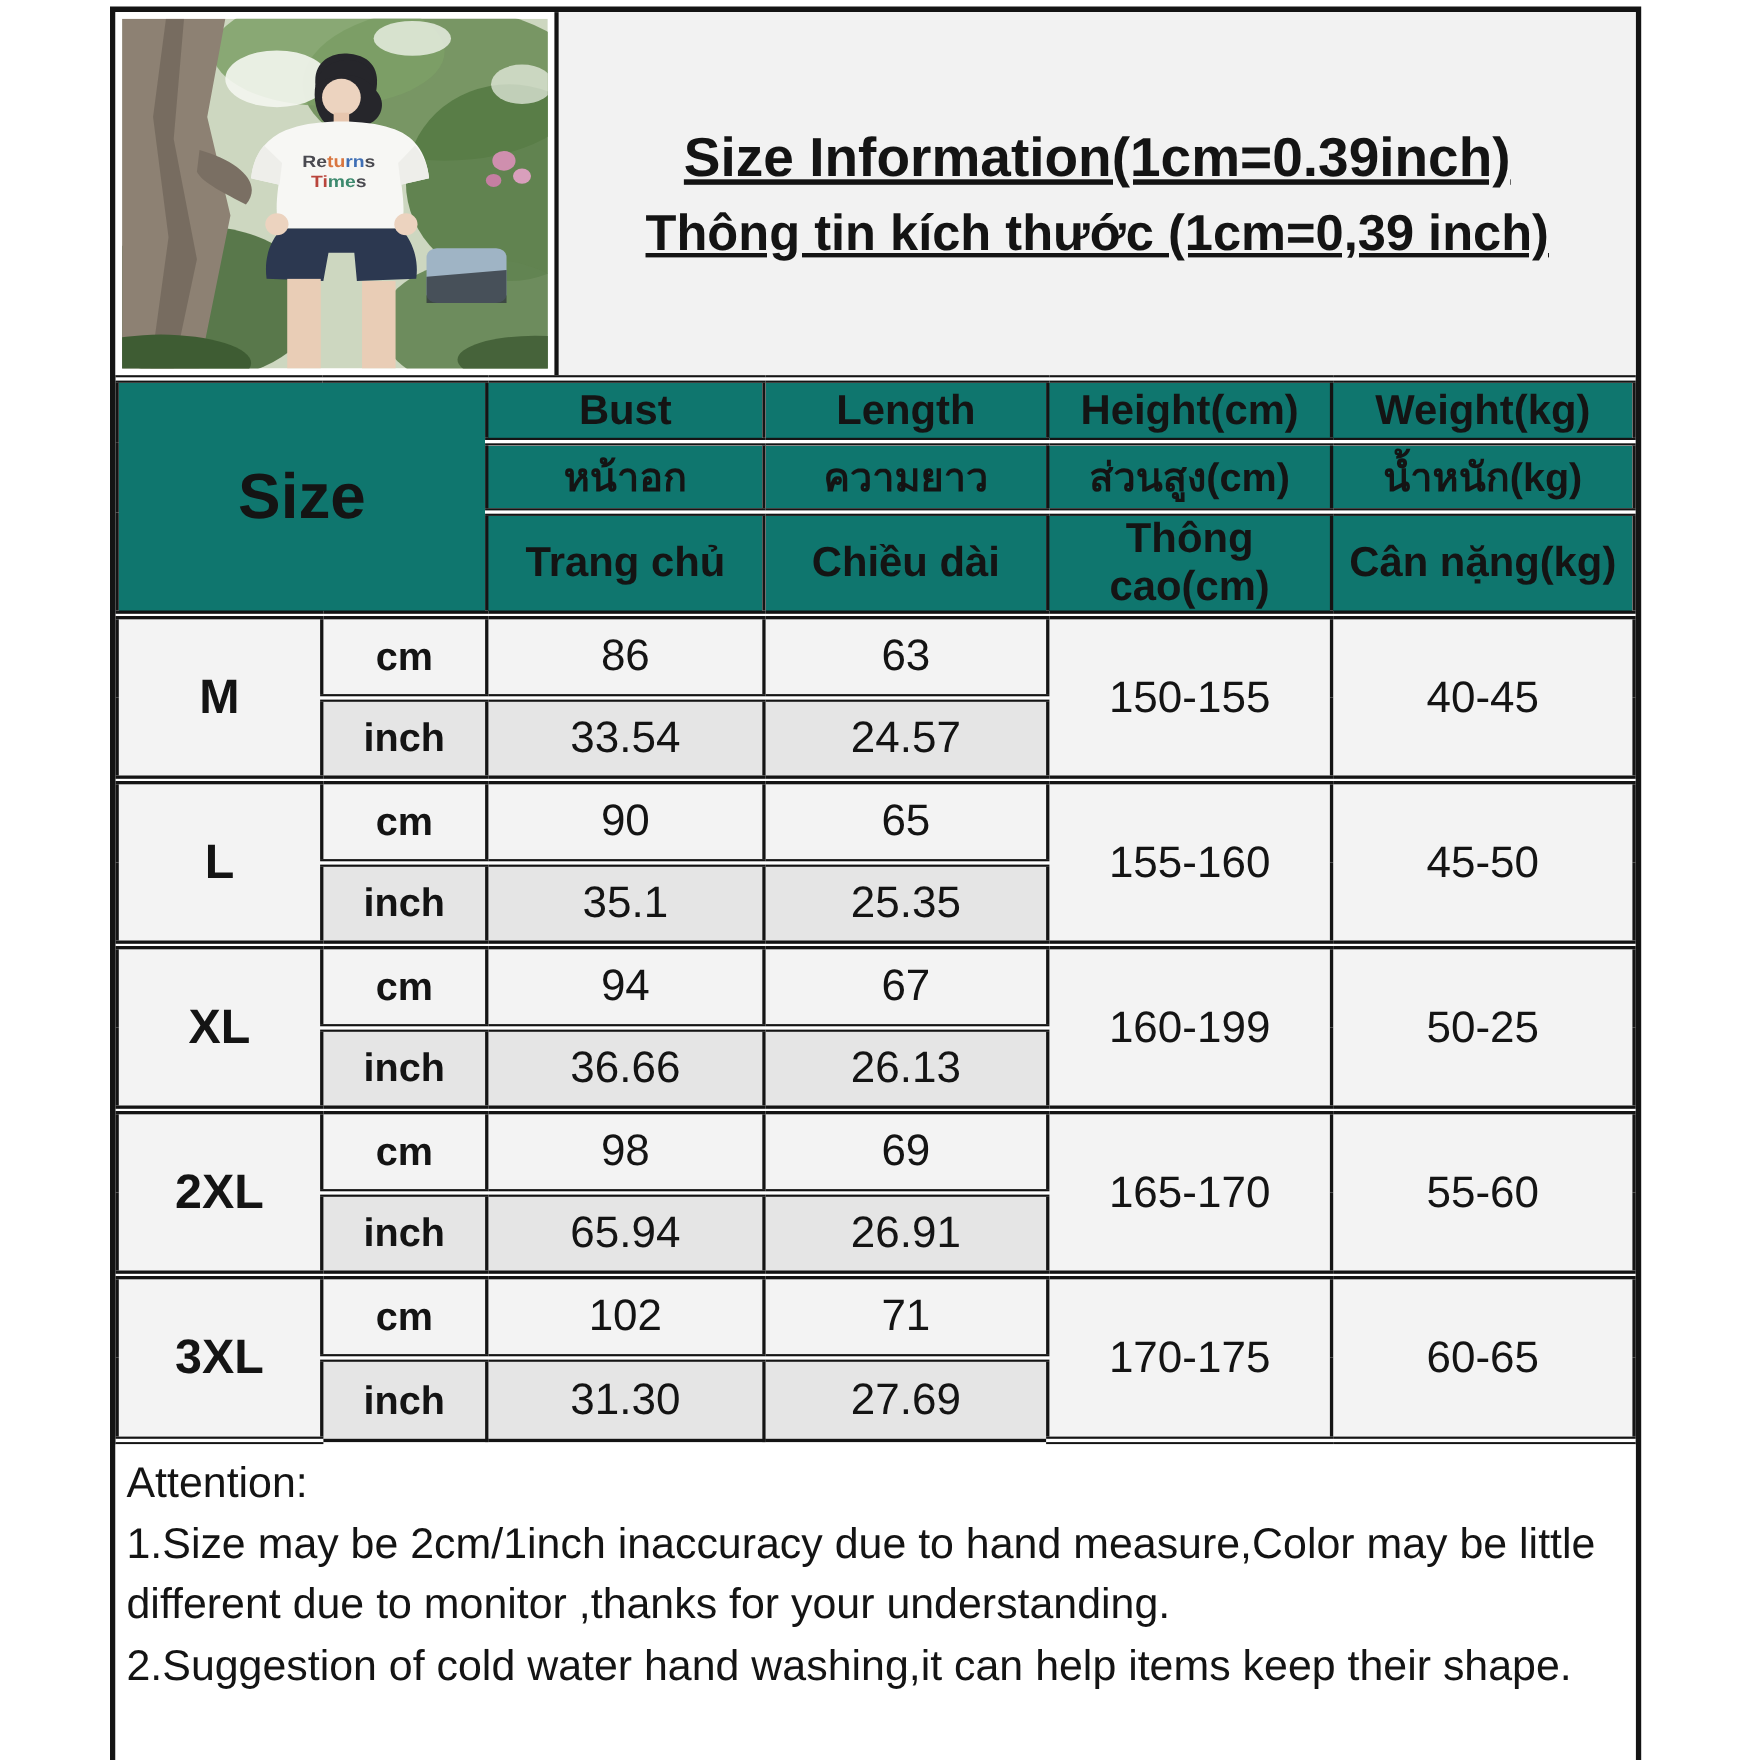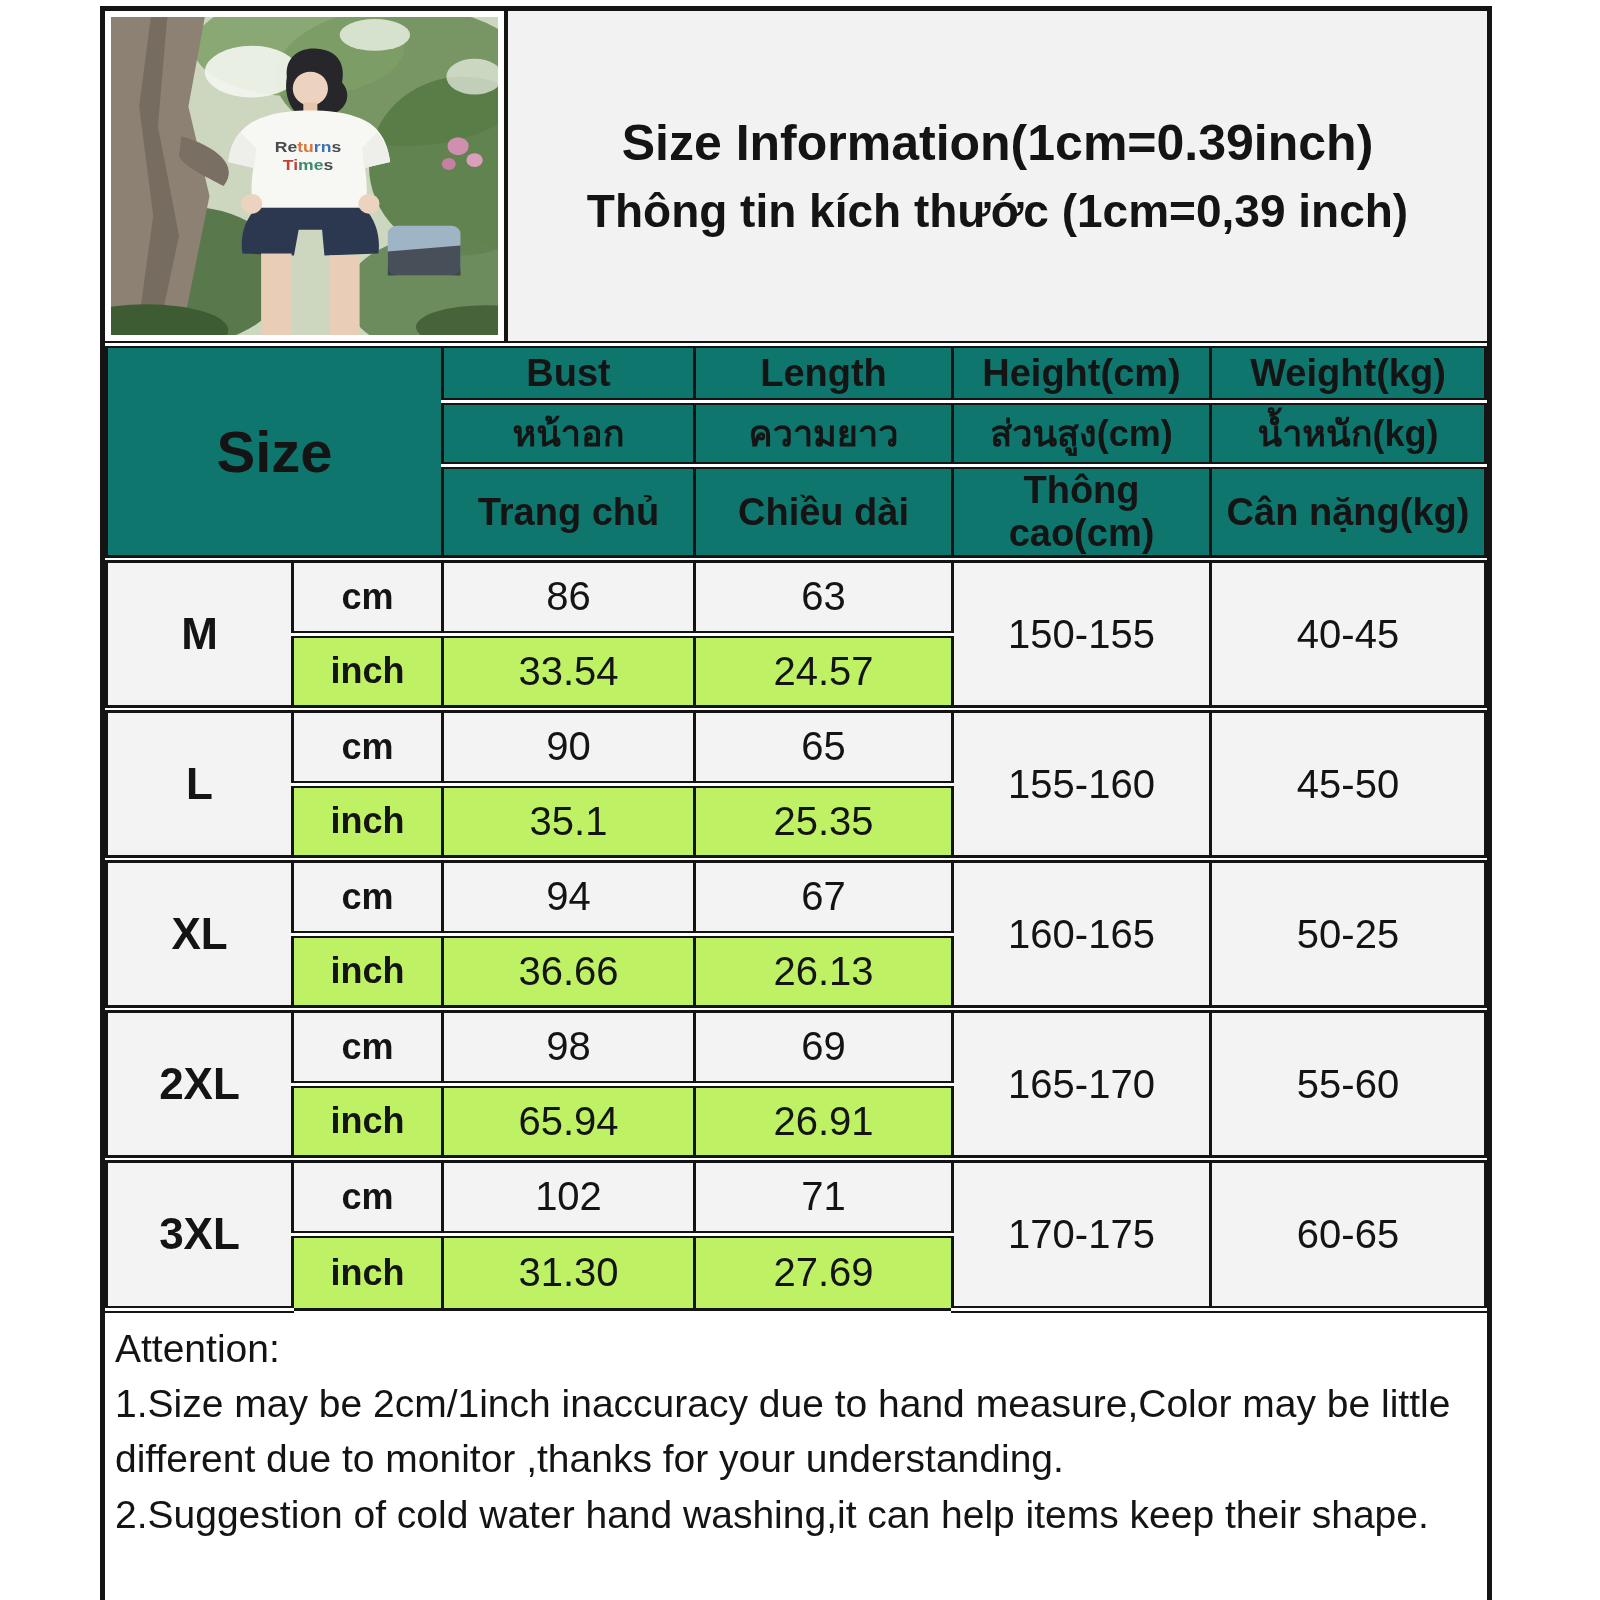--- a/index.html
+++ b/index.html
@@ -14,21 +14,21 @@
   }
   
   .top-band{display:flex;height:330px;}
   .photo-cell{
     width:403px;box-sizing:border-box;border-right:4px solid #141414;
     background:#ffffff;padding:6px;flex:none;
   }
   .photo-cell svg{display:block;width:100%;height:100%;}
   .title-cell{
     flex:1;background:#f2f2f2;display:flex;flex-direction:column;
-    justify-content:center;align-items:center;text-align:left;gap:20px;
+    justify-content:center;align-items:center;text-align:left;gap:20px;text-decoration:underline;
   }
   .title-en{font-size:50px;font-weight:bold;line-height:1;}
   .title-th{font-size:44px;font-weight:bold;line-height:1;}
   .title-vi{font-size:46px;font-weight:bold;line-height:1;}
   
   table.size-table{border-collapse:collapse;width:100%;table-layout:fixed;}
   table.size-table td{
     border:3px solid #141414;text-align:center;vertical-align:middle;
     padding:0;overflow:hidden;
   }
@@ -36,21 +36,21 @@
   tr.hdr td{
     border-top:7px double #141414;border-bottom:7px double #141414;
     background:#0f766e;font-weight:bold;
   }
   td.size-head{background:#dcdcdc;font-size:58px;font-weight:bold;}
   .hdr-en{font-size:38px;}
   .hdr-th{font-size:36px;}
   .hdr-vi{font-size:38px;}
   tr.data{height:75px;}
   tr.u-cm td{background:#f3f3f3;border-bottom:7px double #141414;}
-  tr.u-in td{background:#bef264;}
+  tr.u-in td{background:#e5e5e5;}
   tr.g-first td{border-top:8px double #141414;}
   td.size-label{background:#dcdcdc;font-size:44px;font-weight:bold;}
   td.unit{font-size:36px;font-weight:bold;}
   td.val{font-size:40px;font-weight:normal;}
   td.range{background:#f3f3f3;font-size:40px;font-weight:normal;}
   
   .attention{
     min-height:318px;background:#ffffff;padding:8px 14px 8px 10px;
     box-sizing:border-box;
   }
@@ -183,21 +183,21 @@
           <td class="unit">inch</td>
           <td class="val">35.1</td>
           <td class="val">25.35</td>
         </tr>
 
         <tr class="data u-cm g-first">
           <td class="size-label" rowspan="2">XL</td>
           <td class="unit">cm</td>
           <td class="val">94</td>
           <td class="val">67</td>
-          <td class="range" rowspan="2">160-165</td>
+          <td class="range" rowspan="2">160-199</td>
           <td class="range" rowspan="2">50-25</td>
         </tr>
         <tr class="data u-in">
           <td class="unit">inch</td>
           <td class="val">36.66</td>
           <td class="val">26.13</td>
         </tr>
 
         <tr class="data u-cm g-first">
           <td class="size-label" rowspan="2">2XL</td>

